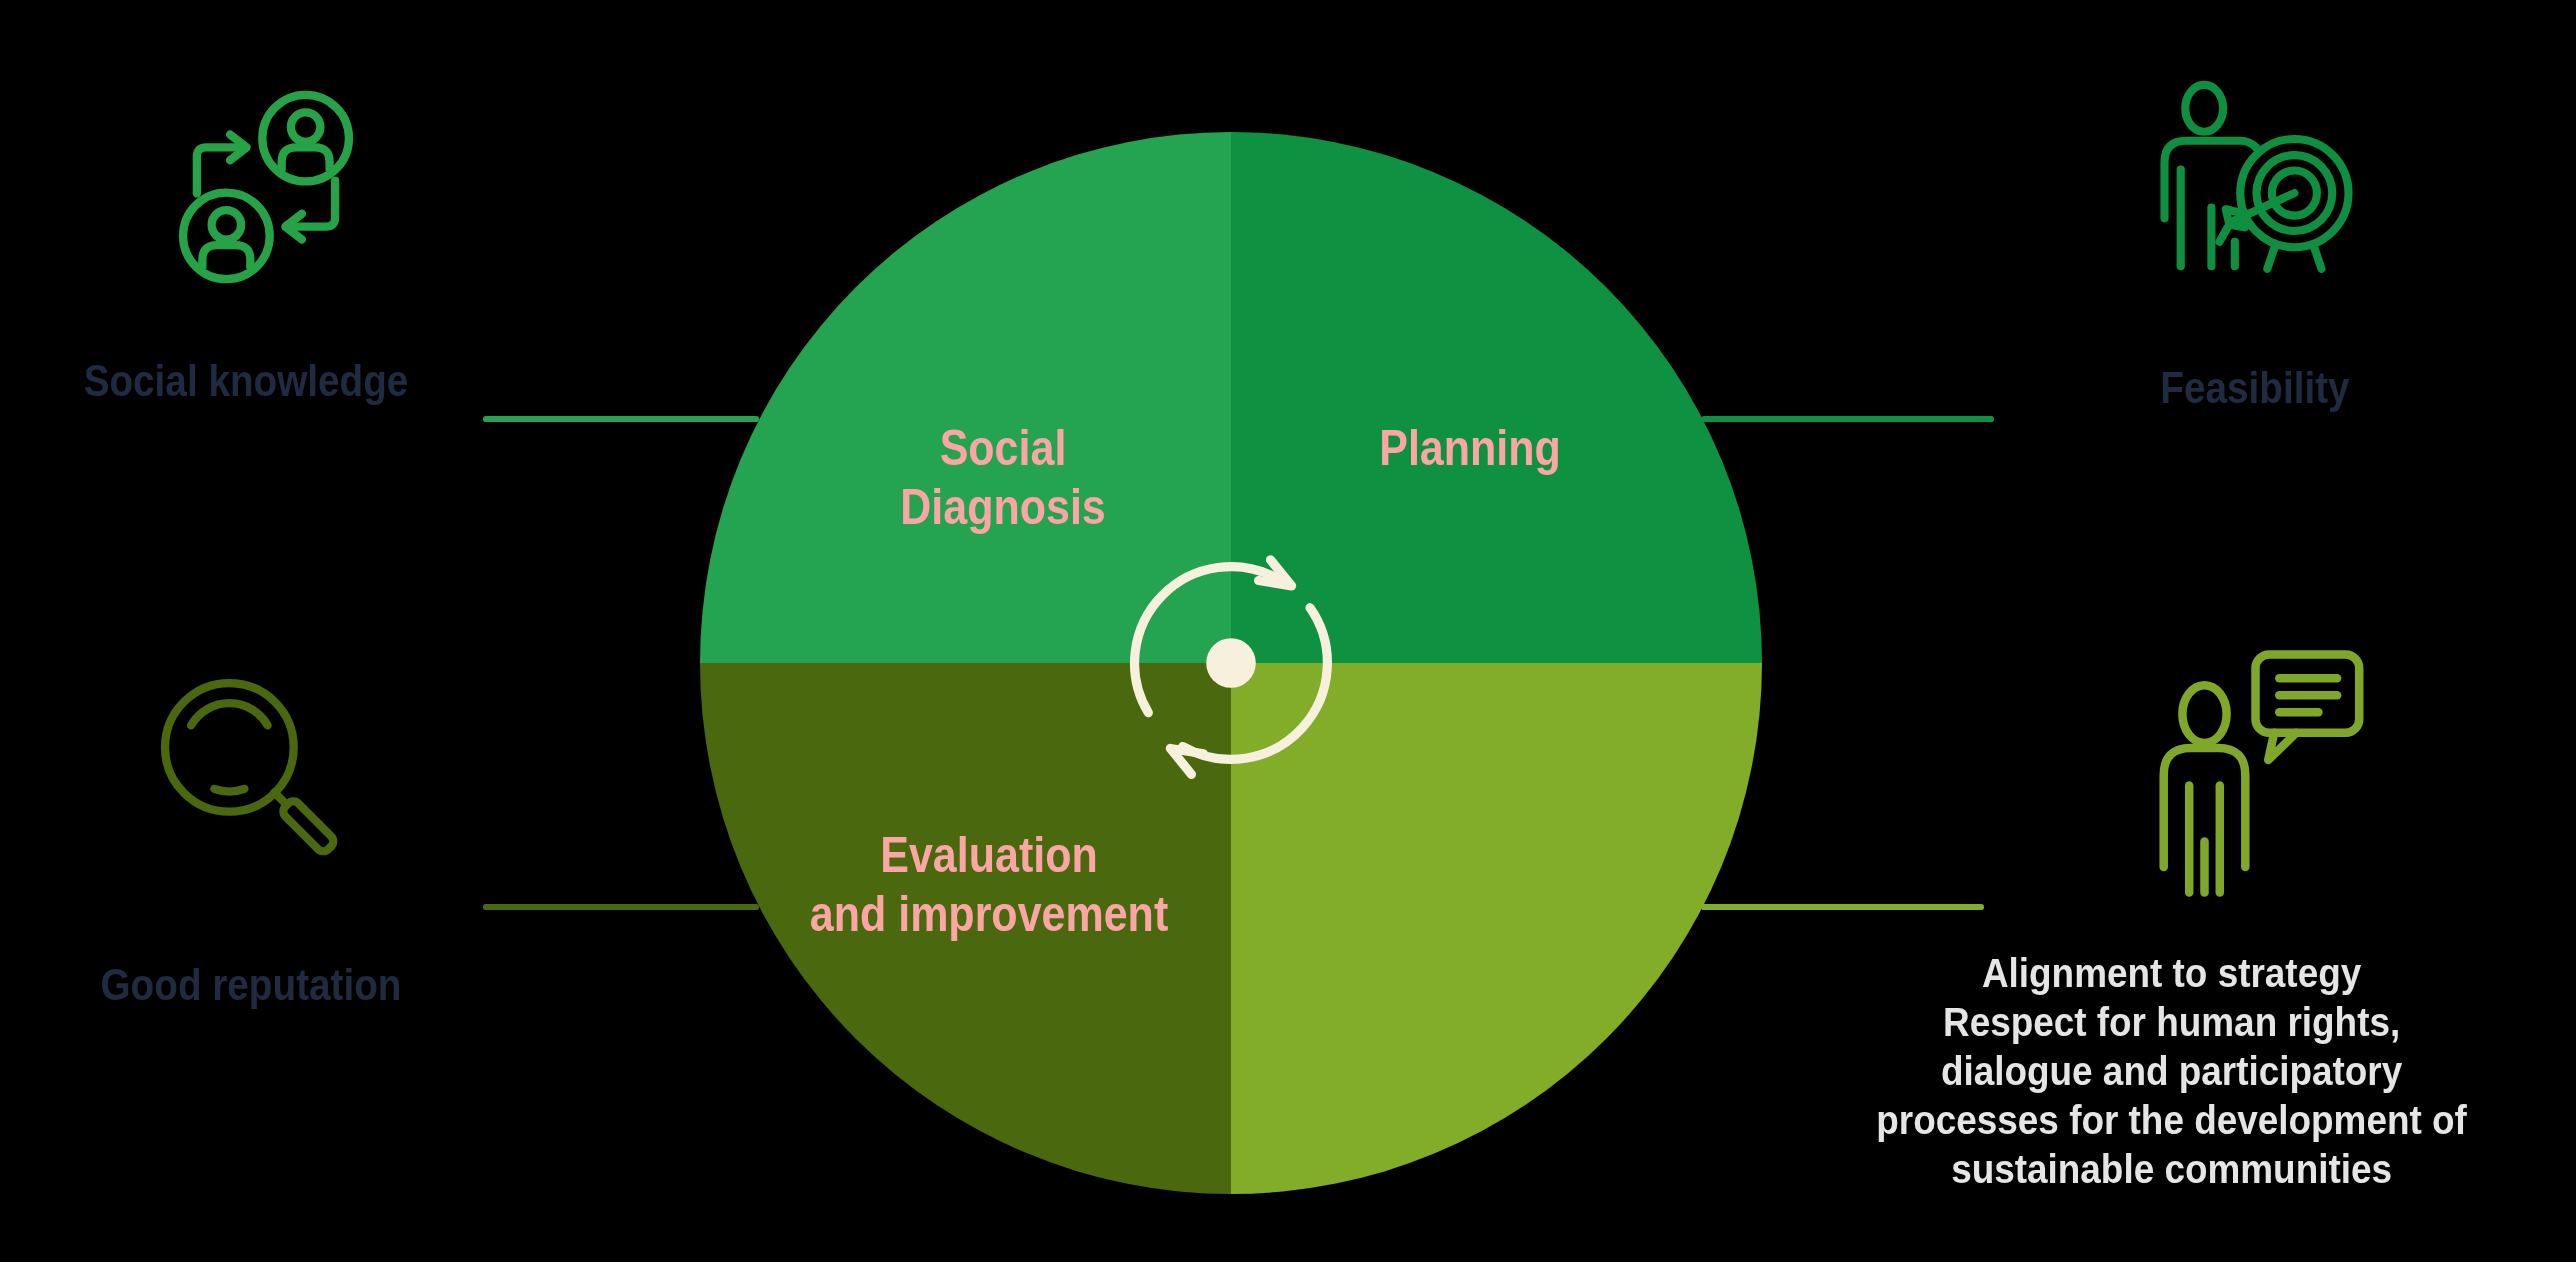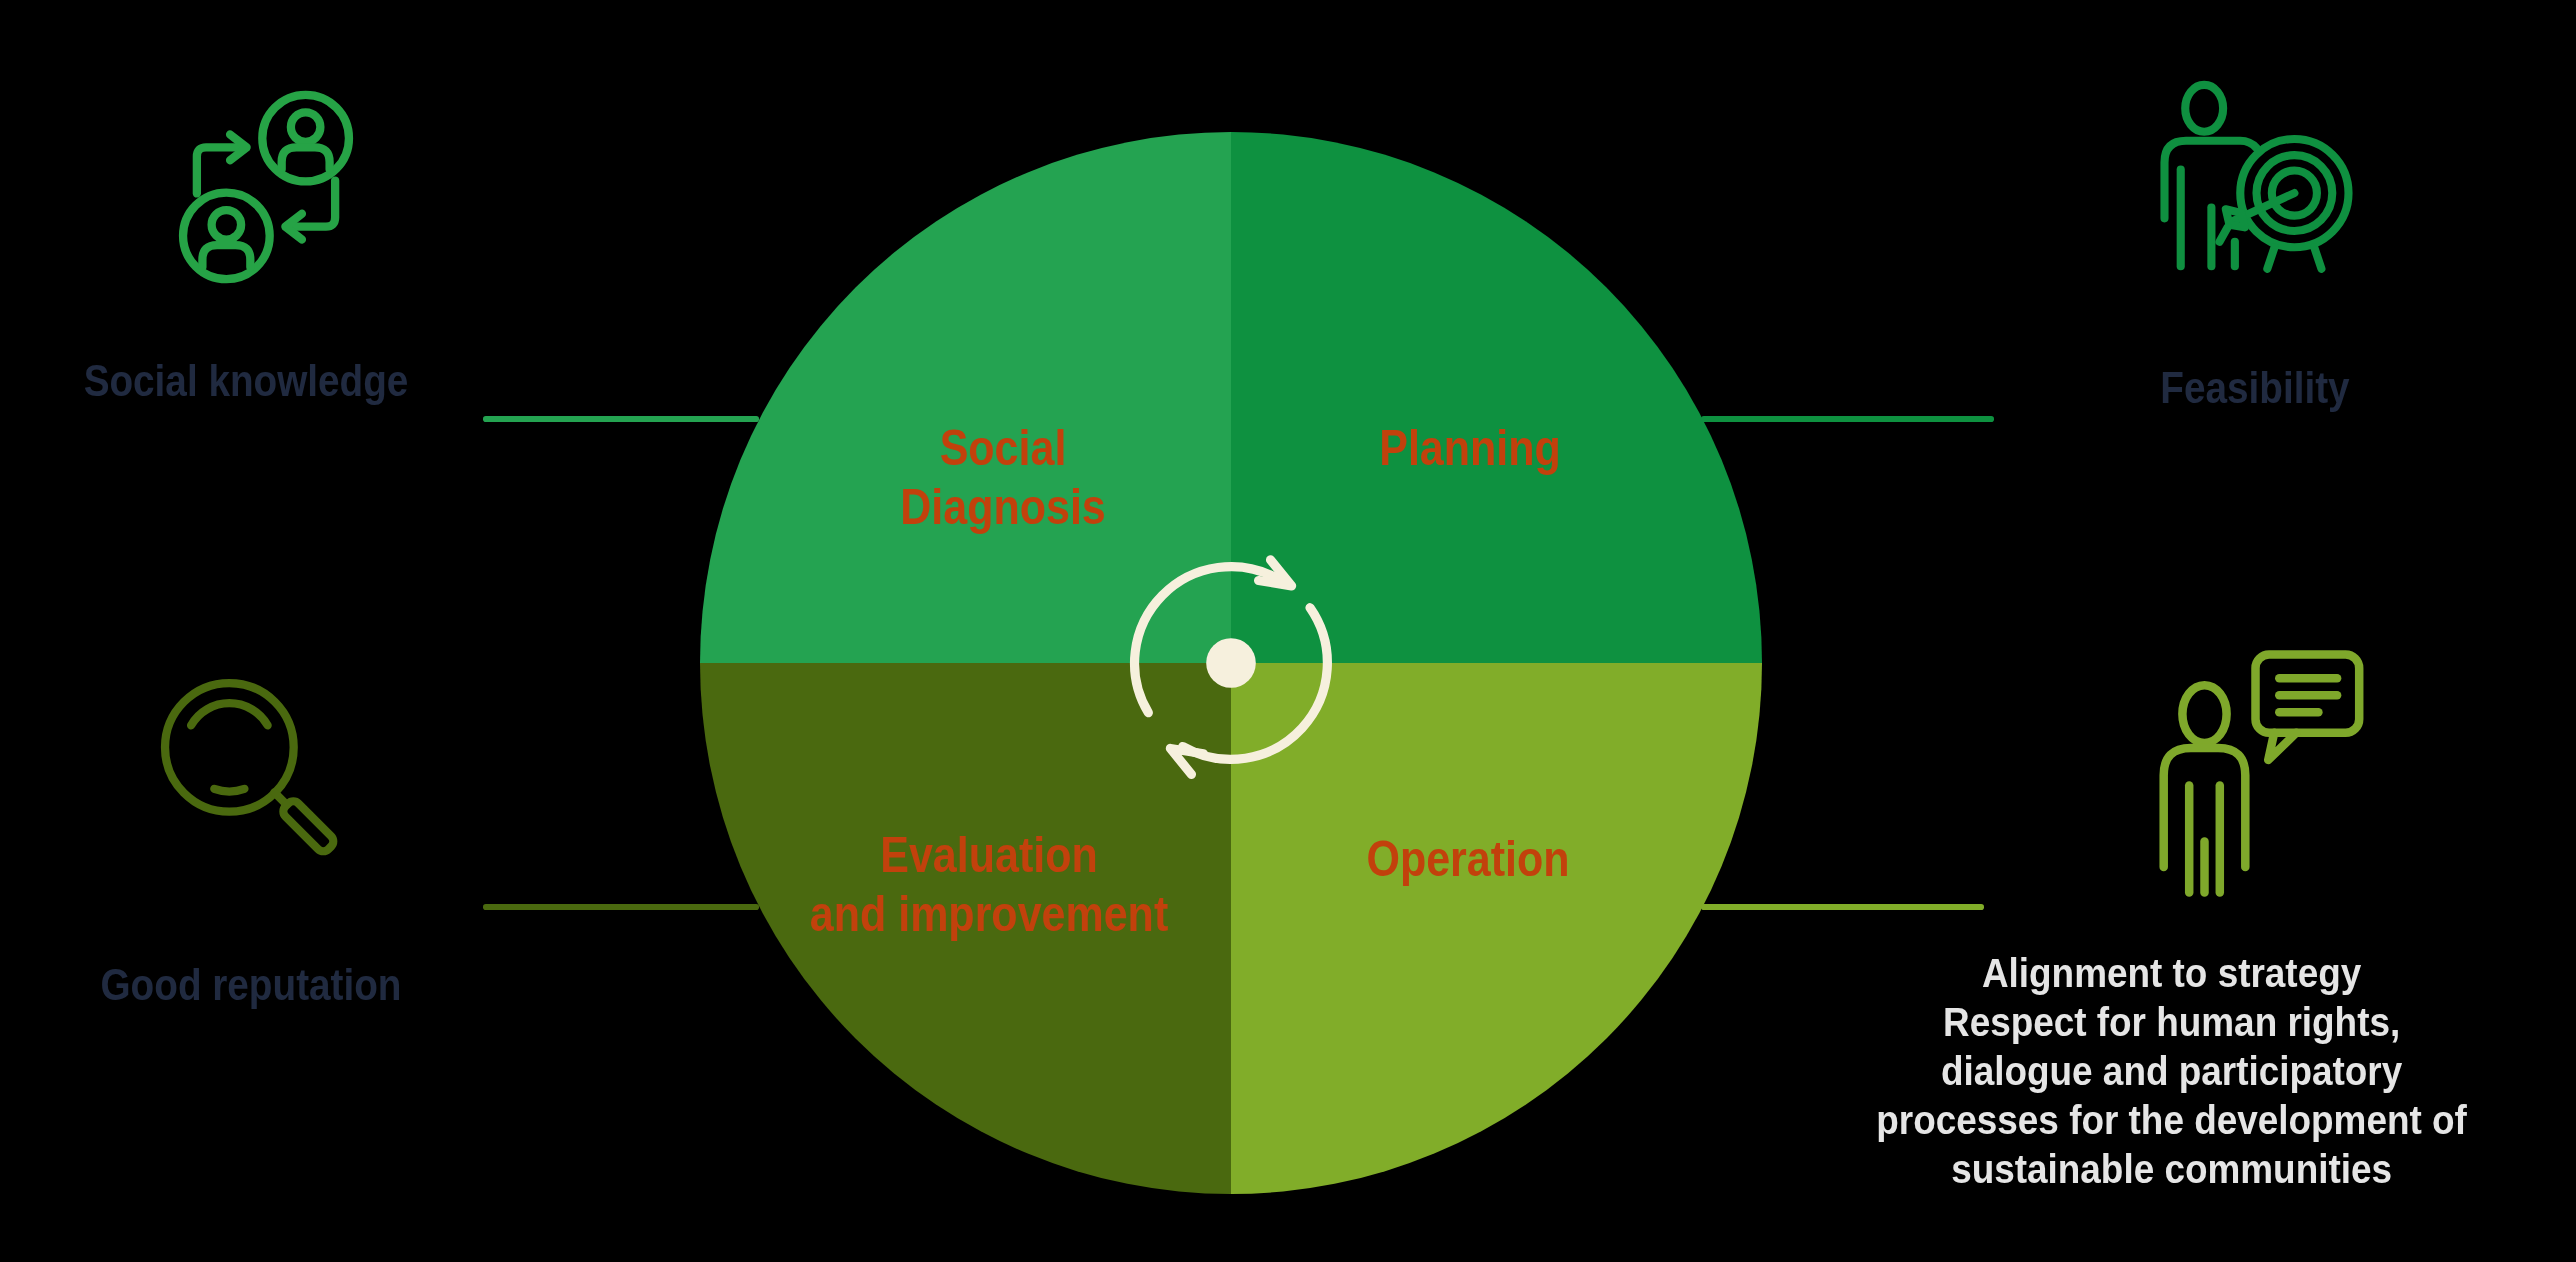--- a/index.html
+++ b/index.html
@@ -25,21 +25,21 @@
   }
   .quad { position: absolute; width: 531px; height: 531px; }
   .quad.tl { left: 0;     top: 0;     background: #24A351; }
   .quad.tr { left: 531px; top: 0;     background: #0E9140; }
   .quad.bl { left: 0;     top: 531px; background: #4A690F; }
   .quad.br { left: 531px; top: 531px; background: #81AD29; }
 
   .quad-label {
     position: absolute;
     transform: translate(-50%, -50%);
-    color: #c2410c;
+    color: #fca5a5;
     font-weight: 700;
     font-size: 50px;
     line-height: 59px;
     text-align: center;
   }
   .quad-label .cond { display: inline-block; transform: scaleX(0.86); white-space: pre-line; }
   .quad-label.social-diagnosis { left: 303px; top: 346px; }
   .quad-label.planning         { left: 770px; top: 316px; }
   .quad-label.evaluation       { left: 289px; top: 753px; }
   .quad-label.operation        { left: 768px; top: 727px; }
@@ -134,23 +134,20 @@
     <div class="quad tr"></div>
     <div class="quad bl"></div>
     <div class="quad br"></div>
 
     <div class="quad-label social-diagnosis">
       <span class="cond">Social
 Diagnosis</span>
     </div>
     <div class="quad-label planning">
       <span class="cond">Planning</span>
-    </div>
-    <div class="quad-label operation">
-      <span class="cond">Operation</span>
     </div>
     <div class="quad-label evaluation">
       <span class="cond">Evaluation
 and improvement</span>
     </div>
 
     <svg class="center-icon-svg" viewBox="-135 -135 270 270" fill="none" stroke="#F6F0DD" stroke-width="10" stroke-linecap="round" stroke-linejoin="round">
       <path d="M -90 54.1 A 105 105 0 0 1 52.5 -90.9"></path>
       <path d="M 86 -60.2 A 105 105 0 0 1 -52.5 90.9"></path>
       <path d="M -34 -13 L 0 0 L -34 13" transform="translate(66,-84) rotate(30)"></path>

